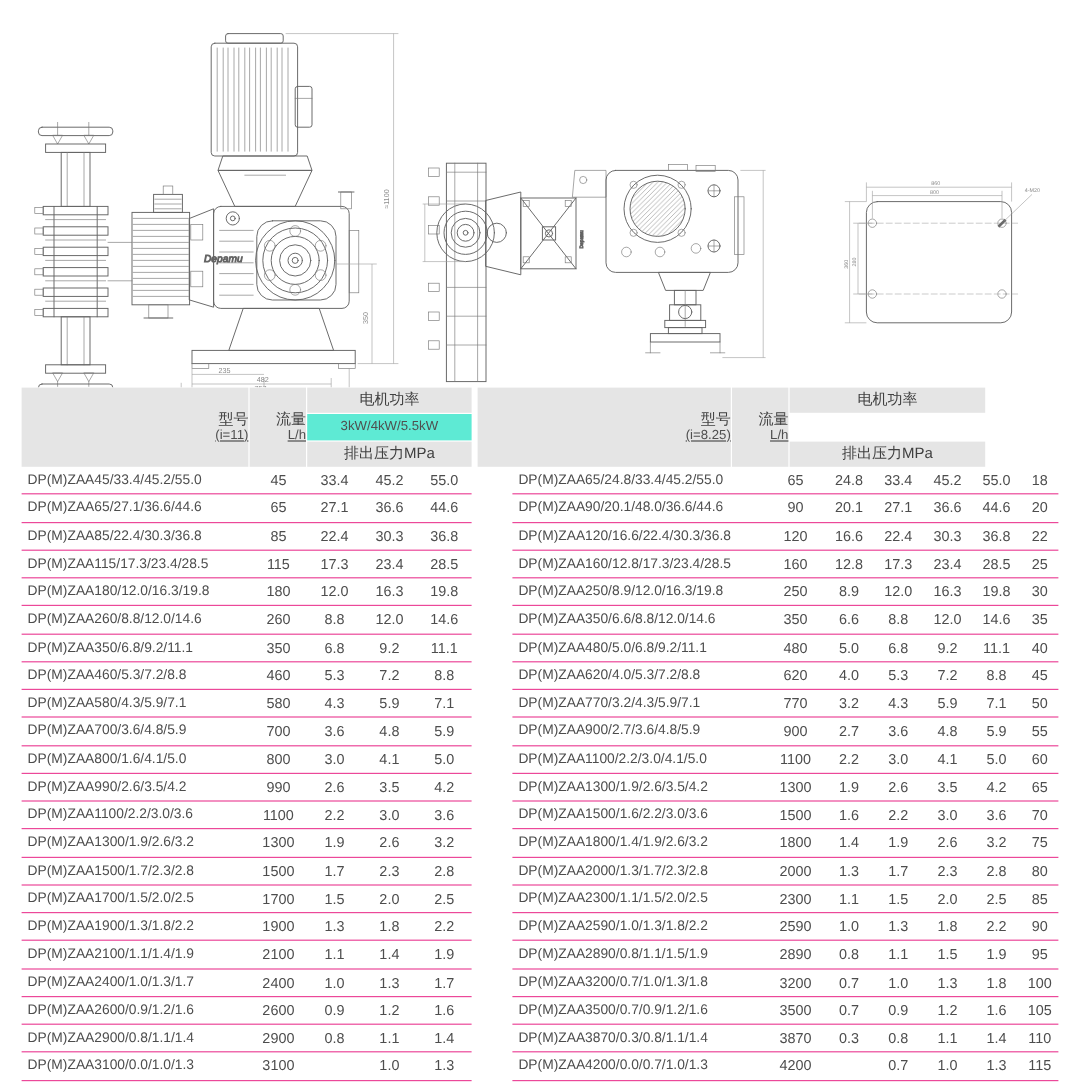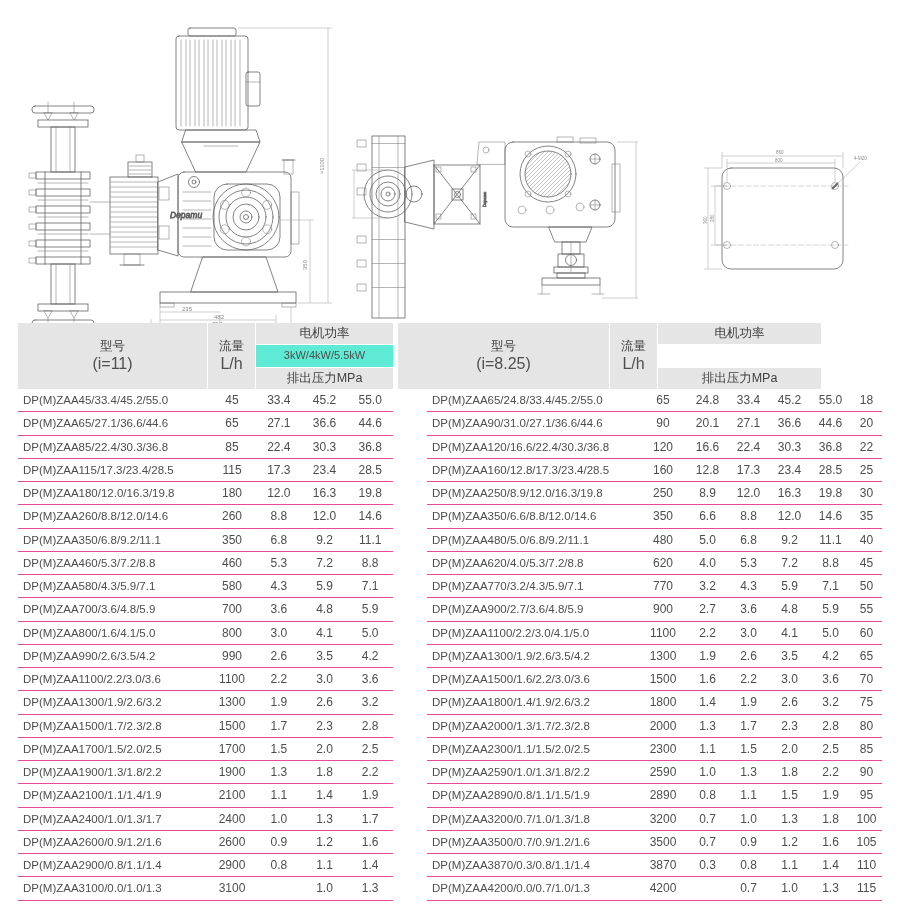--- a/index.html
+++ b/index.html
@@ -22,23 +22,23 @@
   
   #tables{position:absolute;left:18px;top:323px;width:864px;display:flex;gap:5px;}
   .tbl{background:#fff;}
   .tbl-l{width:375px;}
   .tbl-r{width:484px;}
   .thead{display:grid;gap:1px;background:#fff;height:66px;}
   .thead-l{grid-template-columns:189px 47px 1fr;grid-template-rows:21.3px 21.3px 21.3px;}
   .thead-r{grid-template-columns:211px 47px 163px 1fr;grid-template-rows:21.3px 21.3px 21.3px;}
   .hc{background:#e5e5e5;color:#404040;font-size:12.5px;display:flex;flex-direction:column;
       align-items:center;justify-content:center;line-height:1.2;}
-  .hc.span3{grid-row:1/4;}
+  .hc.span3{grid-row:1/4;align-items:flex-end;}
   .hc.sub{font-size:11px;color:#4f4f4f;background:#5eead4;}
-  .hc .small{font-size:16px;color:#4f4f4f;}
+  .hc .small{font-size:11px;color:#4f4f4f;text-decoration:underline;}
   .tbody{width:100%;}
   .trow{display:grid;height:22.26px;border-bottom:1px solid #ec4899;align-items:center;}
   .grid-l{grid-template-columns:190px 48px 1fr 1fr 1fr;}
   .grid-r{grid-template-columns:212px 48px 41px 41px 41px 41px 1fr;margin-left:29px;}
   .cell{color:#4d4d4d;font-size:12px;text-align:center;white-space:nowrap;overflow:hidden;}
   .c-model{text-align:left;padding-left:5px;font-size:11.5px;}
 </style>
 </head>
 <body>
 
@@ -447,21 +447,21 @@
           <div class="trow grid-r">
             <div class="cell c-model">DP(M)ZAA65/24.8/33.4/45.2/55.0</div>
             <div class="cell c-num">65</div>
             <div class="cell c-num">24.8</div>
             <div class="cell c-num">33.4</div>
             <div class="cell c-num">45.2</div>
             <div class="cell c-num">55.0</div>
             <div class="cell c-num">18</div>
           </div>
           <div class="trow grid-r">
-            <div class="cell c-model">DP(M)ZAA90/31.0/27.1/36.6/44.6</div>
+            <div class="cell c-model">DP(M)ZAA90/20.1/48.0/36.6/44.6</div>
             <div class="cell c-num">90</div>
             <div class="cell c-num">20.1</div>
             <div class="cell c-num">27.1</div>
             <div class="cell c-num">36.6</div>
             <div class="cell c-num">44.6</div>
             <div class="cell c-num">20</div>
           </div>
           <div class="trow grid-r">
             <div class="cell c-model">DP(M)ZAA120/16.6/22.4/30.3/36.8</div>
             <div class="cell c-num">120</div>

